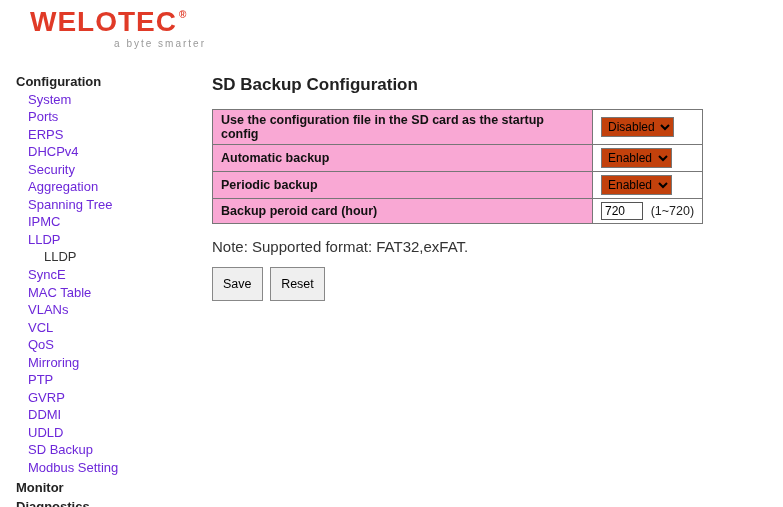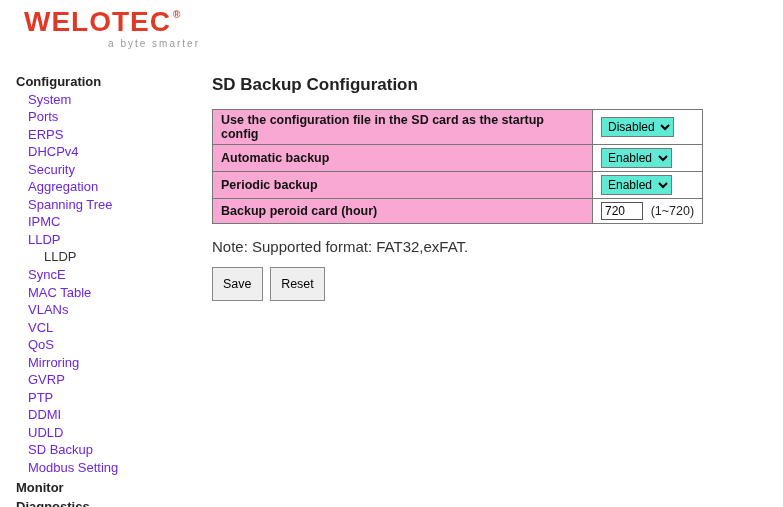--- a/index.html
+++ b/index.html
@@ -9,21 +9,21 @@
     font-size: 13px;
     color: #333;
     background: #fff;
     width: 783px;
   }
   .page {
     display: flex;
     flex-direction: column;
   }
   .logo-area {
-    padding: 8px 16px 4px 24px;
+    padding: 8px 16px 4px 30px;
   }
   .logo-text {
     font-family: Arial, Helvetica, sans-serif;
     font-weight: 900;
     font-size: 28px;
     letter-spacing: 1px;
     color: #e03a27;
     line-height: 1;
     display: flex;
     align-items: flex-start;
@@ -94,21 +94,21 @@
     font-size: 12.5px;
     width: 380px;
   }
   table.cfg td.value {
     background: #fff;
     white-space: nowrap;
   }
   select.ctl {
     font-size: 12px;
     border: 1px solid #777;
-    background: #5eead4;
+    background: #c2410c;
     padding: 0 2px;
     height: 20px;
   }
   input.num {
     font-size: 12px;
     width: 42px;
     border: 1px solid #555;
     padding: 3px 3px;
     height: 18px;
   }
@@ -156,22 +156,22 @@
       <div class="nav-item">Spanning Tree</div>
       <div class="nav-item">IPMC</div>
       <div class="nav-item">LLDP</div>
       <div class="nav-subitem">LLDP</div>
       <div class="nav-item">SyncE</div>
       <div class="nav-item">MAC Table</div>
       <div class="nav-item">VLANs</div>
       <div class="nav-item">VCL</div>
       <div class="nav-item">QoS</div>
       <div class="nav-item">Mirroring</div>
+      <div class="nav-item">PTP</div>
       <div class="nav-item">GVRP</div>
-      <div class="nav-item">PTP</div>
       <div class="nav-item">DDMI</div>
       <div class="nav-item">UDLD</div>
       <div class="nav-item">SD Backup</div>
       <div class="nav-item">Modbus Setting</div>
 
       <div class="nav-section">Monitor</div>
       <div class="nav-section">Diagnostics</div>
 
     </div>
 

